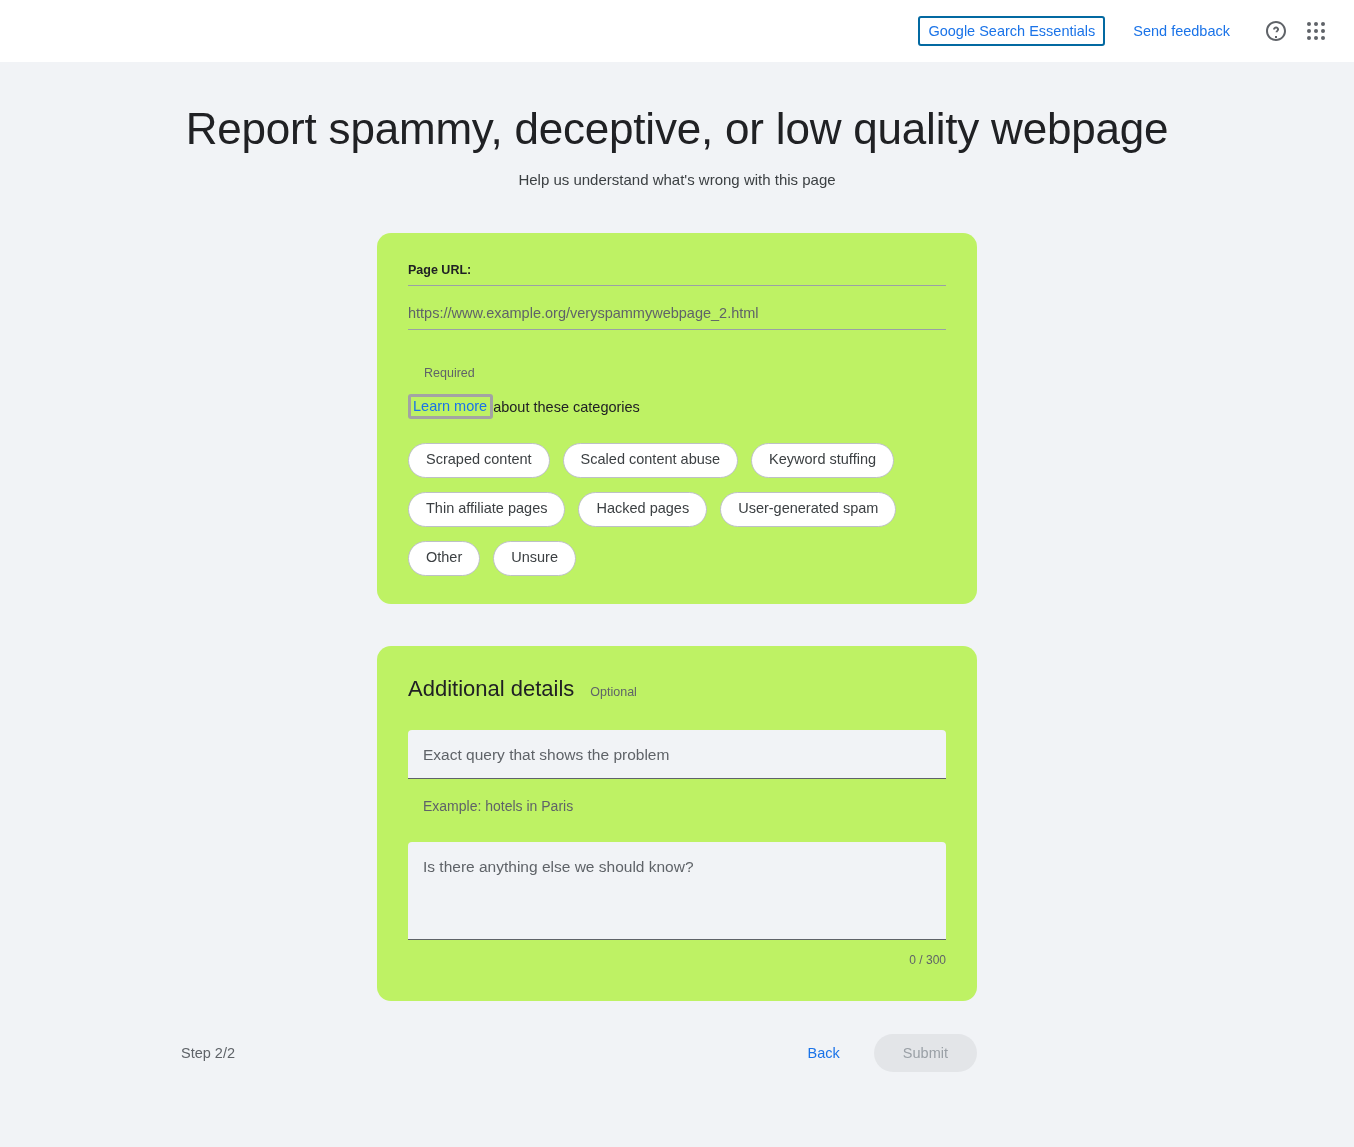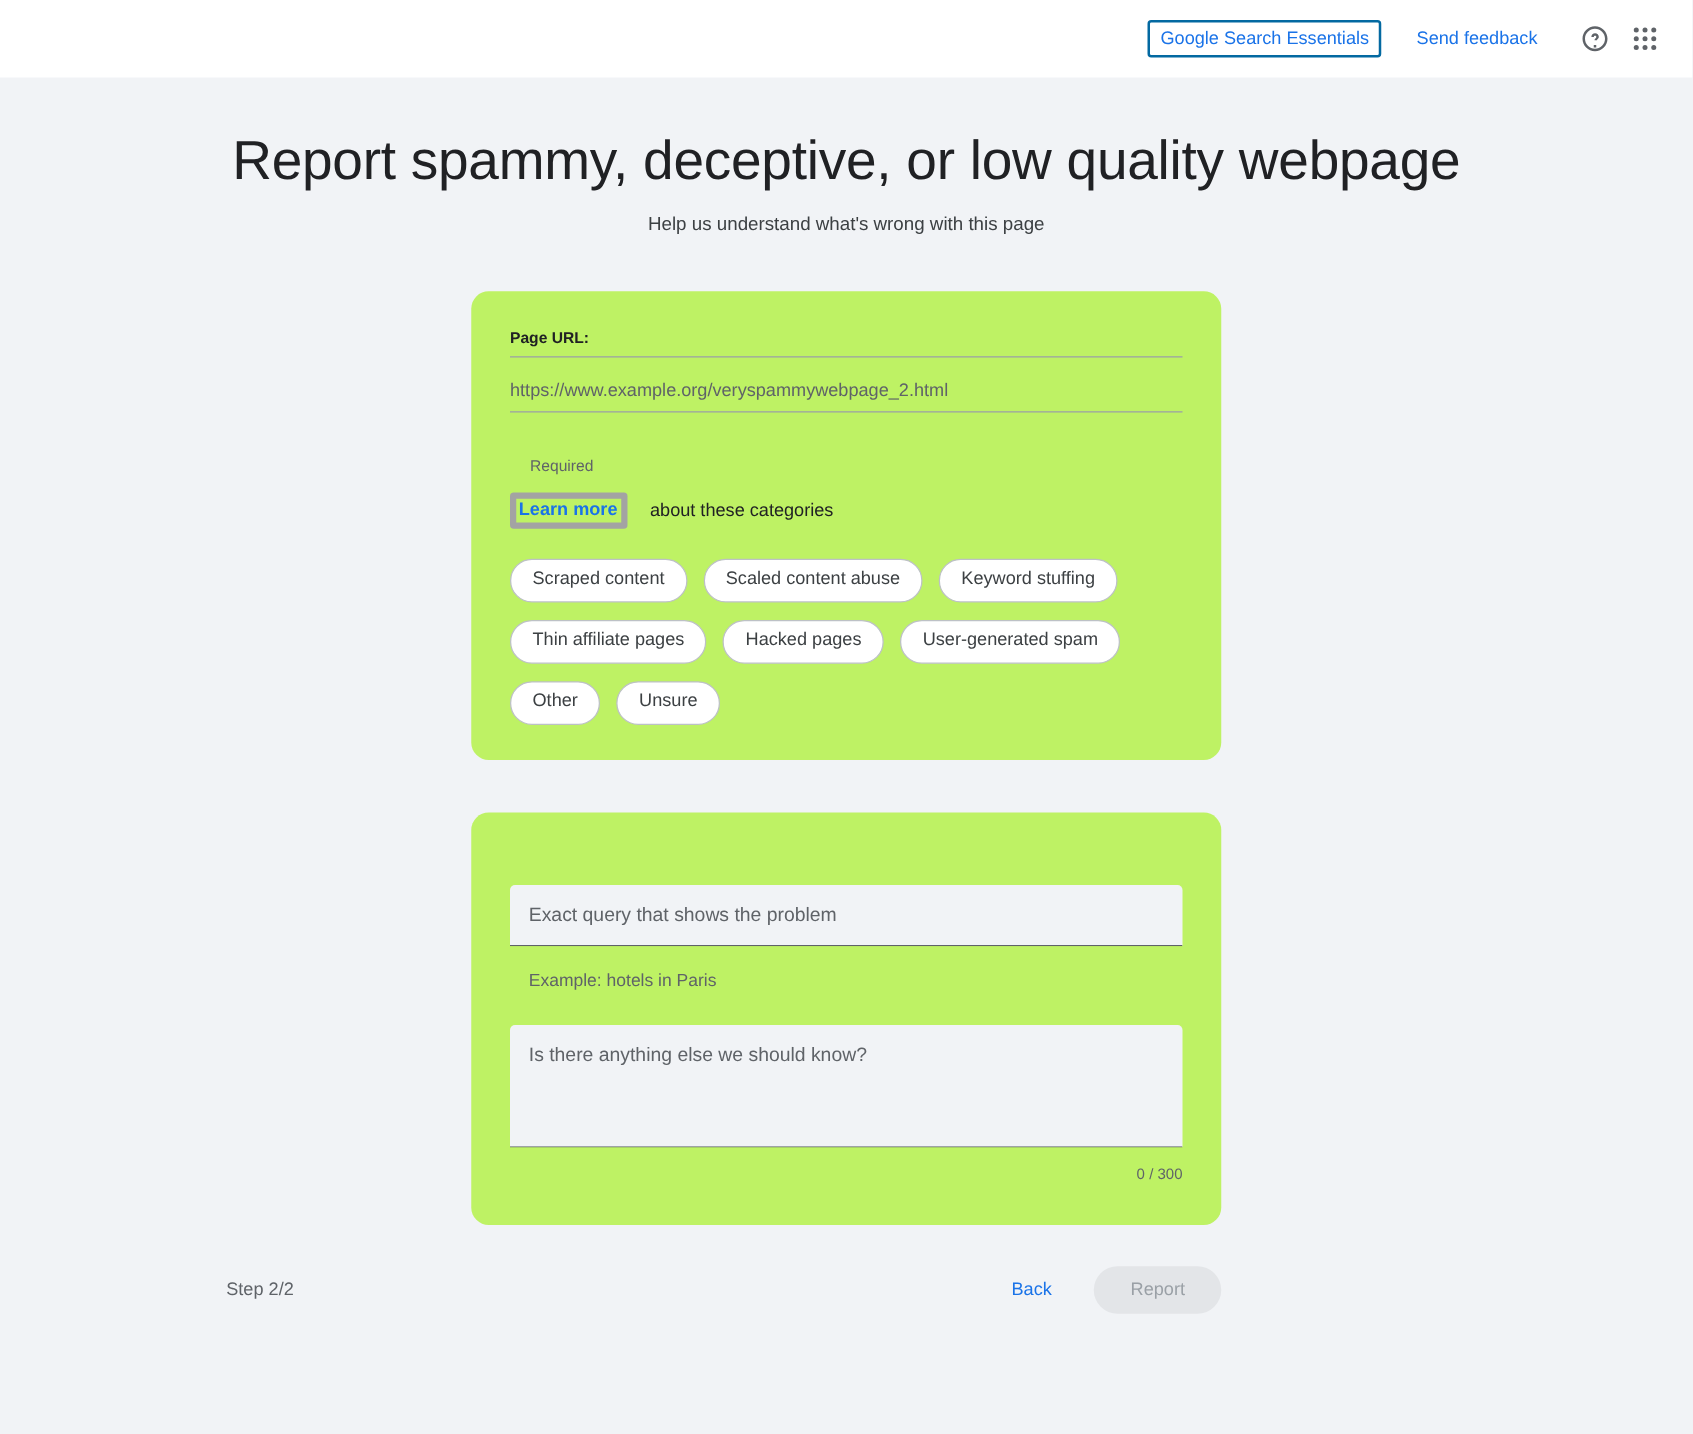--- a/index.html
+++ b/index.html
@@ -145,25 +145,24 @@
     color: #5f6368;
   }
   .learn-row {
     margin-top: 14px;
     font-size: 14.5px;
     color: #202124;
     display: flex;
     align-items: center;
   }
   .learn-more-box {
-    border: 5px solid #a3a3a3;
+    border: 3px solid #a3a3a3;
     border-radius: 3px;
     padding: 1px 3px 2px 2px;
-    margin-right: 18px;
-    font-weight: bold;
+    margin-right: 0;
   }
   .chips {
     margin-top: 24px;
     display: flex;
     flex-wrap: wrap;
     gap: 14px 13px;
     max-width: 500px;
   }
   .chip {
     border: 1px solid #bdc1c6;
@@ -327,33 +326,37 @@
       <button class="chip">Keyword stuffing</button>
       <button class="chip">Thin affiliate pages</button>
       <button class="chip">Hacked pages</button>
       <button class="chip">User-generated spam</button>
       <button class="chip">Other</button>
       <button class="chip">Unsure</button>
     </div>
   </div>
 
   <div class="card card-2">
+    <div class="section-head" style="margin-top:0">
+      <div class="section-title">Additional details</div>
+      <div class="section-req">Optional</div>
+    </div>
 
     <div class="field-block">
       <input class="input-filled" type="text" placeholder="Exact query that shows the problem" style="">
       <div class="helper">Example: hotels in Paris</div>
     </div>
 
     <div class="field-block">
       <textarea class="textarea-filled" placeholder="Is there anything else we should know?" style=""></textarea>
       <div class="counter">0 / 300</div>
     </div>
   </div>
 
   <div class="footer">
     <div class="step-text">Step 2/2</div>
     <div class="footer-actions">
       <button class="btn-text">Back</button>
-      <button class="btn-submit">Report</button>
+      <button class="btn-submit">Submit</button>
     </div>
   </div>
 
 </div>
 
 </body></html>

